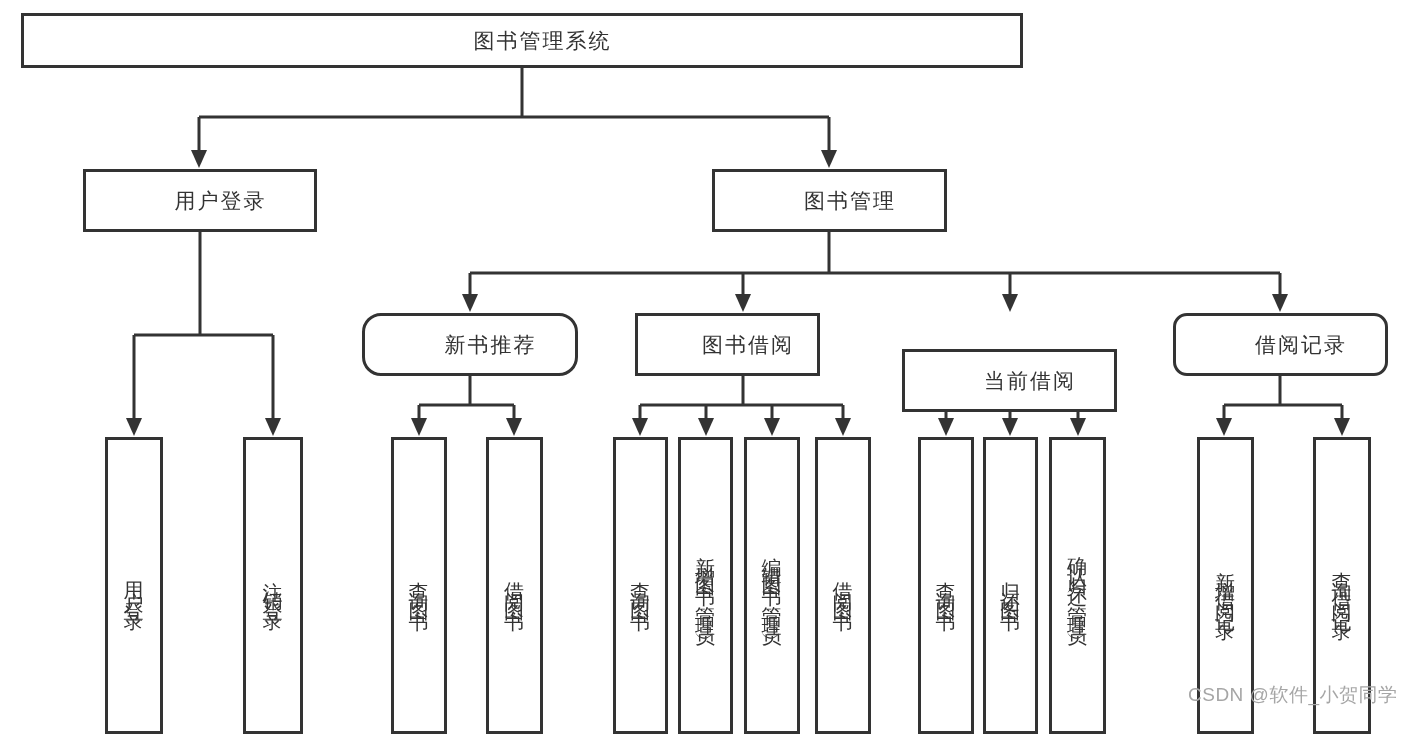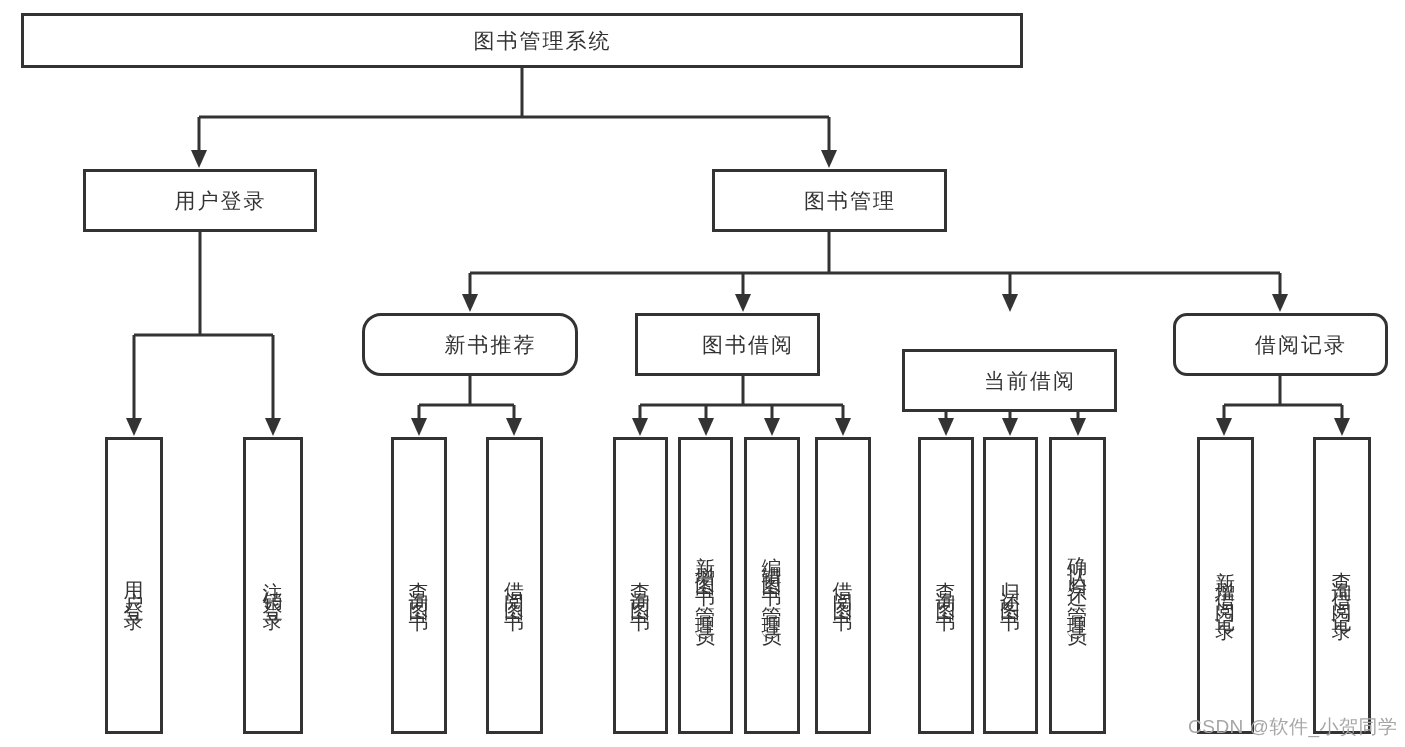--- a/index.html
+++ b/index.html
@@ -13,21 +13,21 @@
   .node{
     position:absolute;box-sizing:border-box;border:3px solid #333333;background:#ffffff;
     display:flex;align-items:center;justify-content:center;color:#333333;
   }
   .hnode{font-size:21px;letter-spacing:2px;white-space:nowrap;padding-left:41px;}
   .vnode span{
     writing-mode:vertical-rl;text-orientation:mixed;
     font-size:20px;letter-spacing:10px;line-height:1;white-space:nowrap;
   }
   .watermark{
-    position:absolute;left:1188px;top:714px;width:212px;
+    position:absolute;left:1188px;top:682px;width:212px;
     color:#a6a6a6;font-size:19px;white-space:nowrap;z-index:5;letter-spacing:0.5px;
   }
 </style>
 </head>
 <body>
 
 <div class="stage">
 
   <svg class="connectors" viewBox="0 0 1405 747" xmlns="http://www.w3.org/2000/svg">
     <g>

